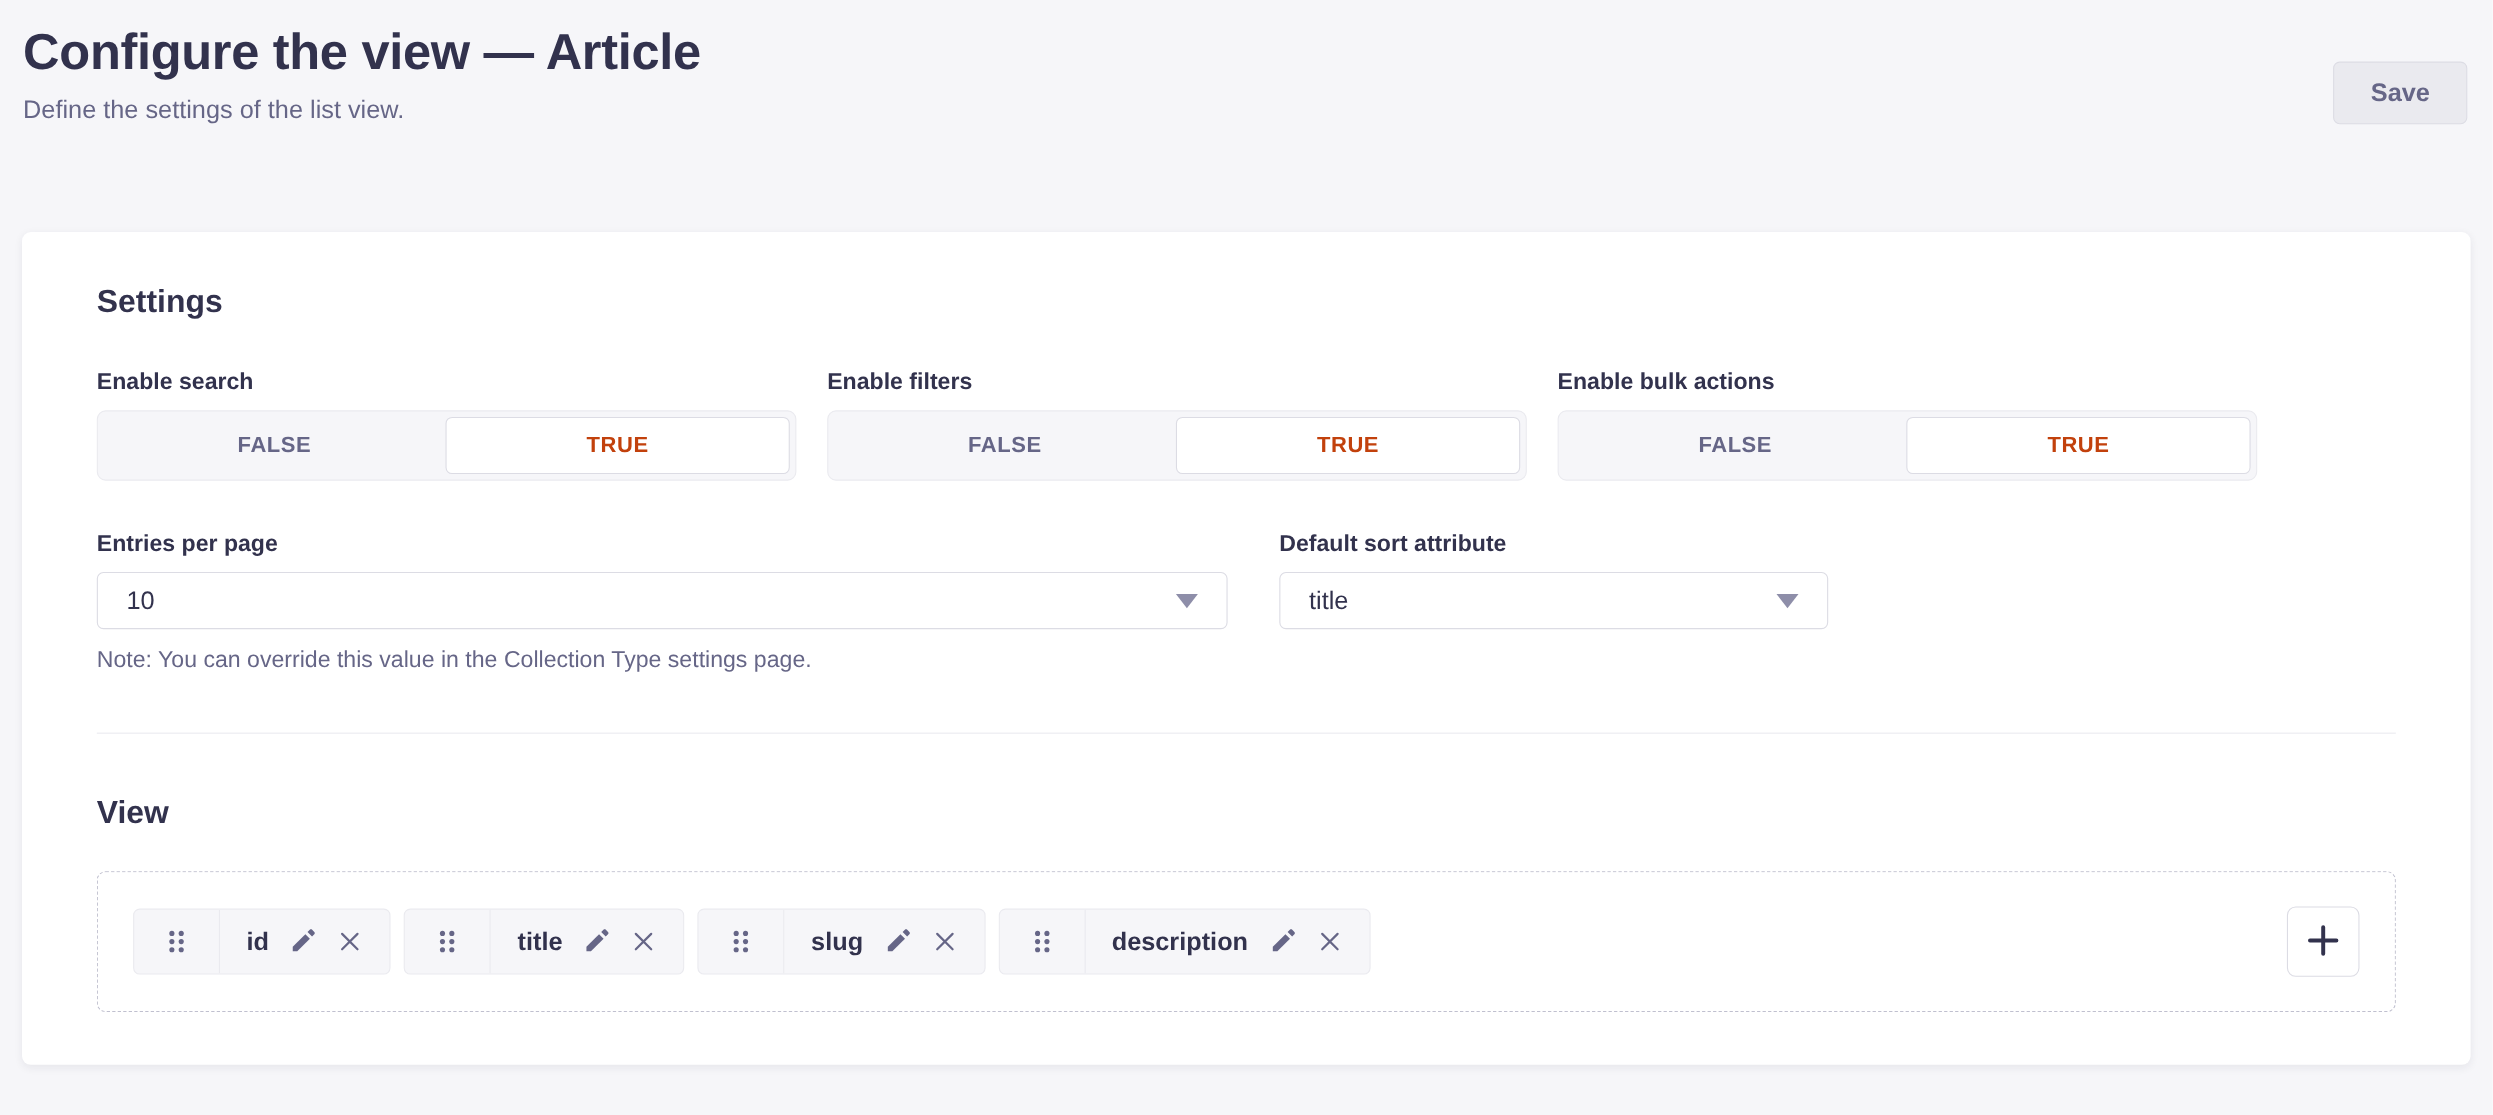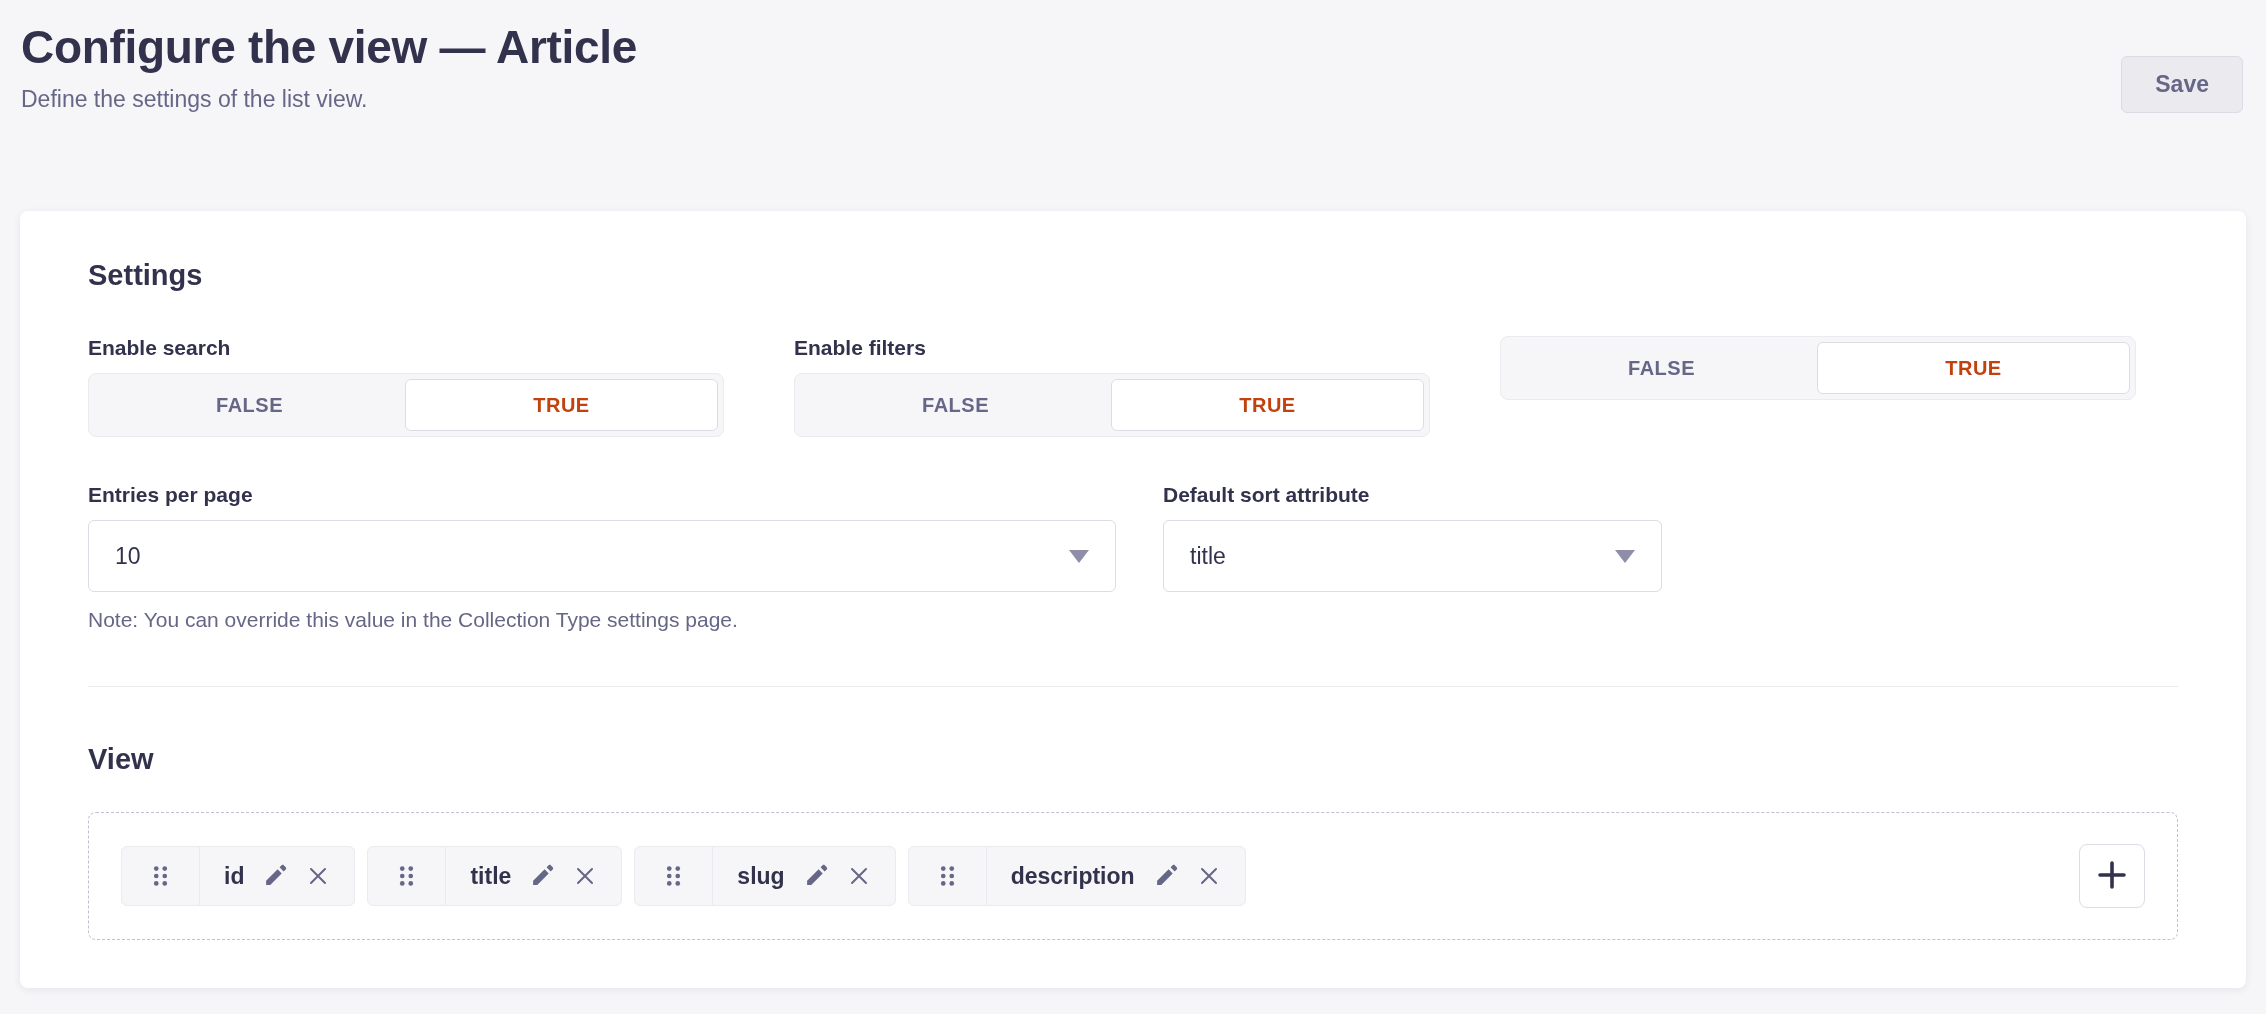--- a/index.html
+++ b/index.html
@@ -56,21 +56,21 @@
   .section-heading {
     font-size: 29px;
     font-weight: 700;
     color: #32324d;
     line-height: 33px;
   }
 
   
   .toggle-row {
     display: flex;
-    gap: 70px;
+    gap: 28px;
     margin-top: 44px;
   }
   .field { display: block; }
   .toggle-field { width: 636px; }
   .field-label {
     display: block;
     font-size: 21px;
     font-weight: 600;
     color: #32324d;
     line-height: 24px;
@@ -107,21 +107,21 @@
     display: grid;
     grid-template-columns: 1028px 499px 497px;
     gap: 47px;
     margin-top: 46px;
     align-items: start;
   }
   .select {
     display: flex;
     align-items: center;
     justify-content: space-between;
-    height: 72px;
+    height: 52px;
     padding: 0 26px;
     background: #ffffff;
     border: 1px solid #dcdce4;
     border-radius: 6px;
     font-size: 23px;
     color: #32324d;
     cursor: pointer;
   }
   .caret {
     width: 0; height: 0;
@@ -237,20 +237,21 @@
 
         <div class="field toggle-field">
           <label class="field-label">Enable filters</label>
           <div class="toggle">
             <div class="toggle-opt">FALSE</div>
             <div class="toggle-opt selected">TRUE</div>
           </div>
         </div>
 
         <div class="field toggle-field">
+          <label class="field-label">Enable bulk actions</label>
           <div class="toggle">
             <div class="toggle-opt">FALSE</div>
             <div class="toggle-opt selected">TRUE</div>
           </div>
         </div>
 
       </div>
 
       <div class="select-row">
 

